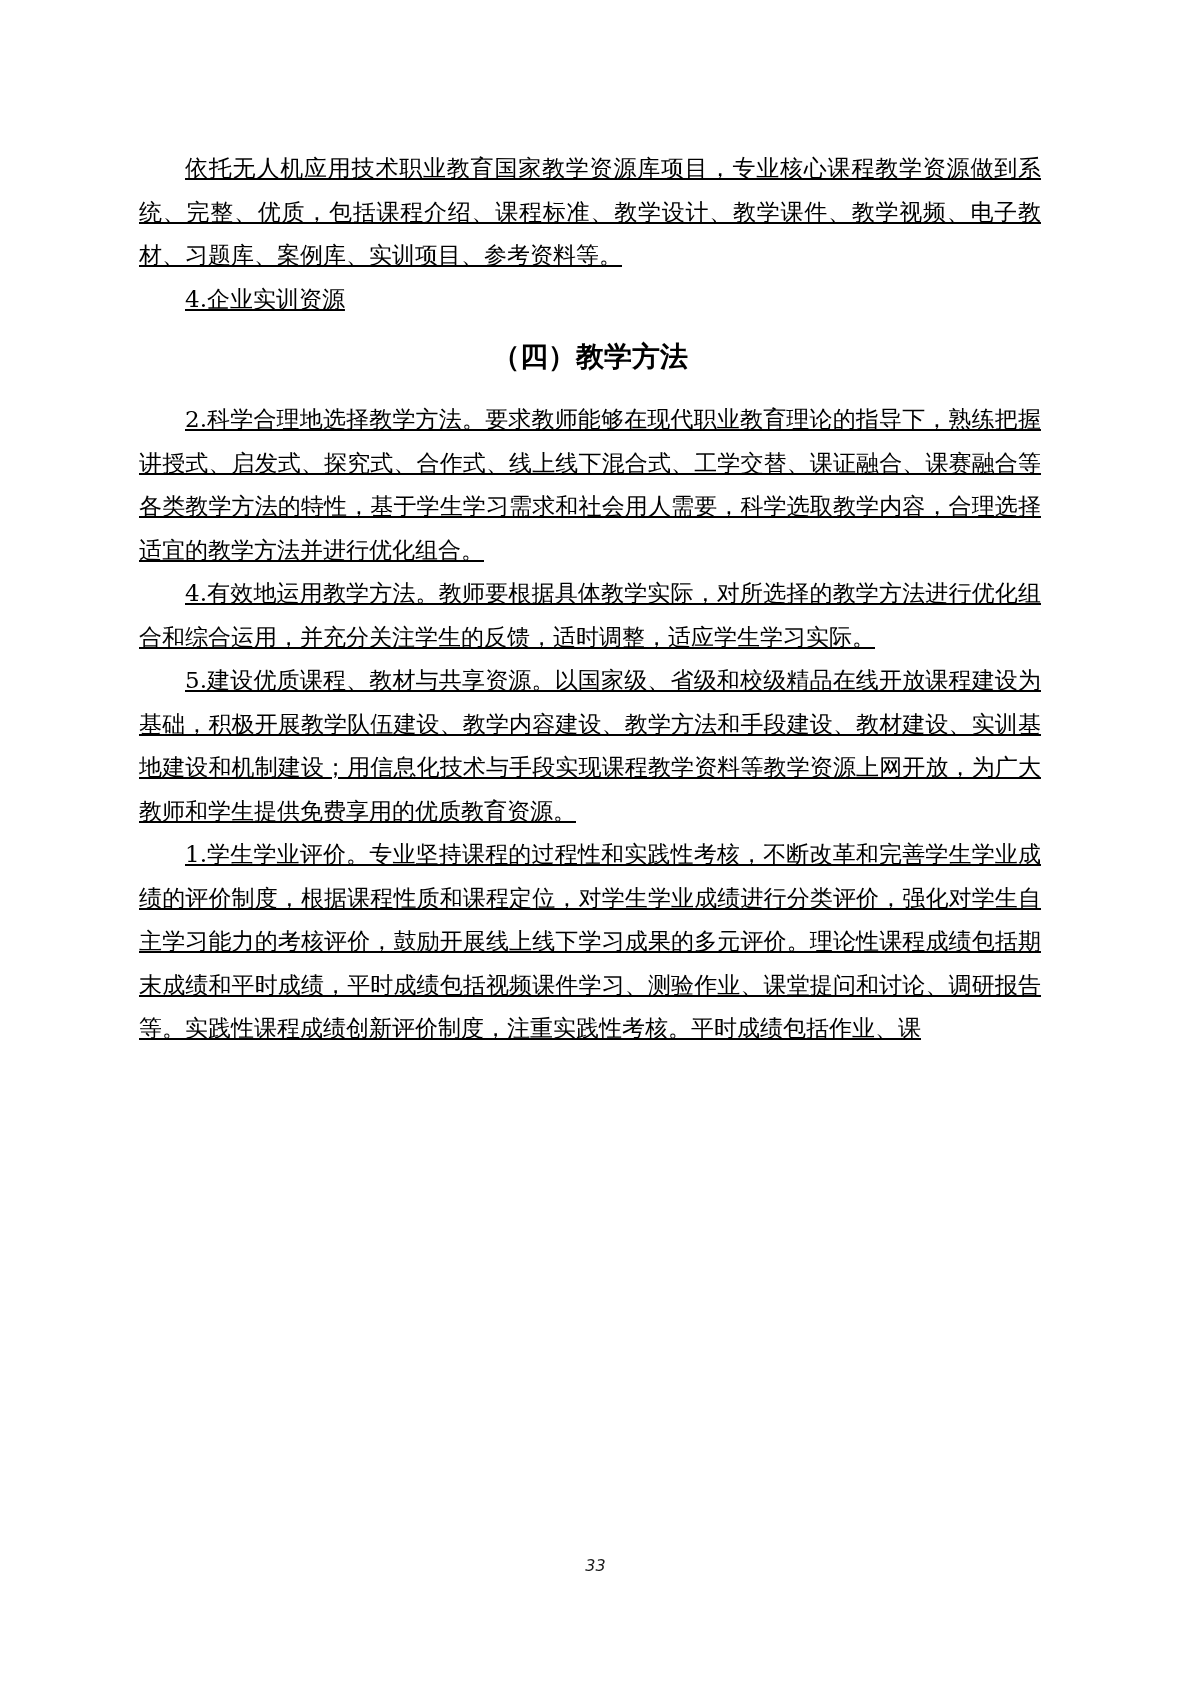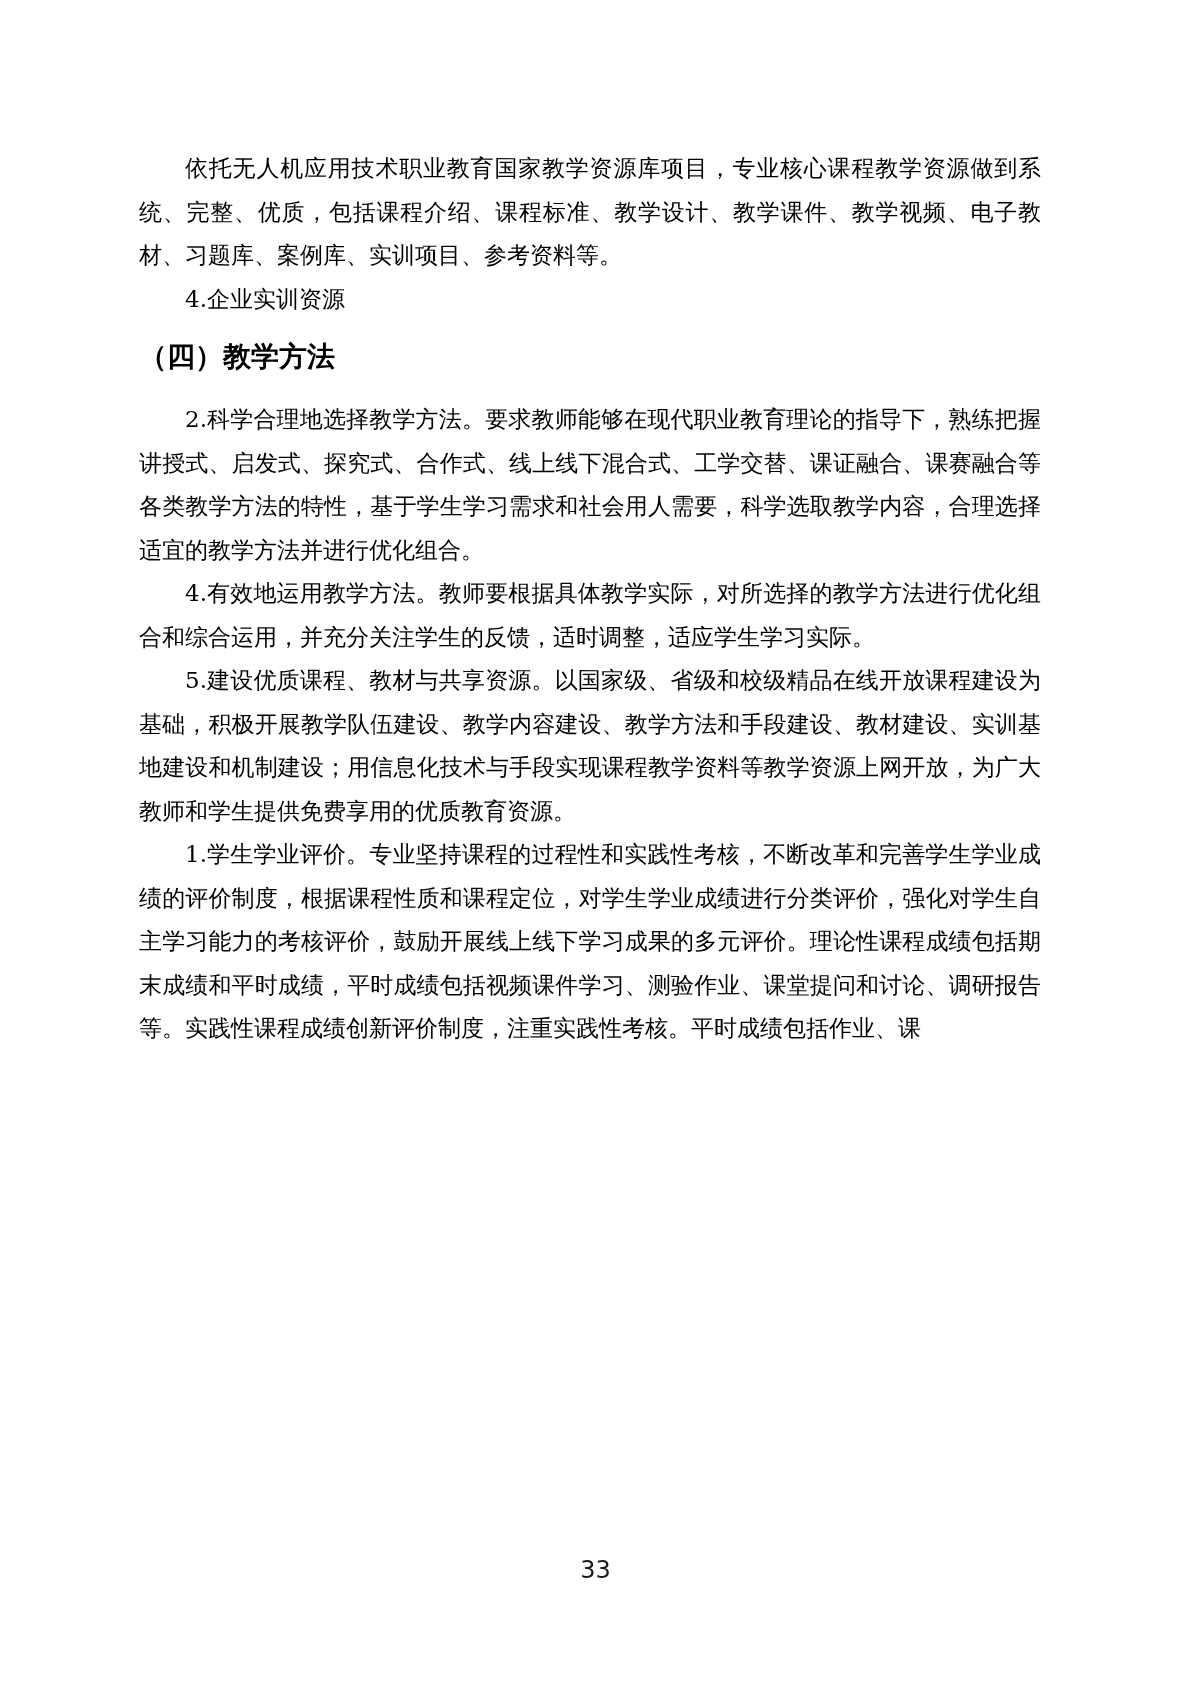--- a/index.html
+++ b/index.html
@@ -23,41 +23,44 @@
     width: 902px;
   }
   .body-para {
     margin: 0;
     font-size: 23px;
     line-height: 43.5px;
     text-align: justify;
     text-indent: 2em;
     letter-spacing: 0;
     word-break: break-all;
+    text-decoration: underline;
   }
   .section-heading {
     margin: 12px 0 17px 0;
     font-family: "DejaVu Sans", "Liberation Sans", sans-serif;
     font-weight: bold;
     font-size: 28px;
     line-height: 48px;
     text-indent: 0;
     color: #000000;
+    text-align: center;
   }
   .footer {
     position: absolute;
     left: 0;
     top: 1556px;
     width: 100%;
     text-align: center;
   }
   .page-number {
-    font-size: 24px;
+    font-size: 16px;
     font-family: "DejaVu Sans", "Liberation Sans", sans-serif;
     color: #1a1a1a;
+    font-style: italic;
   }
 </style>
 </head>
 <body>
 
 <div class="page">
   <main class="content">
     <p class="body-para">依托无人机应用技术职业教育国家教学资源库项目，专业核心课程教学资源做到系统、完整、优质，包括课程介绍、课程标准、教学设计、教学课件、教学视频、电子教材、习题库、案例库、实训项目、参考资料等。</p>
     <p class="body-para">4.企业实训资源</p>
     <h2 class="section-heading">（四）教学方法</h2>

